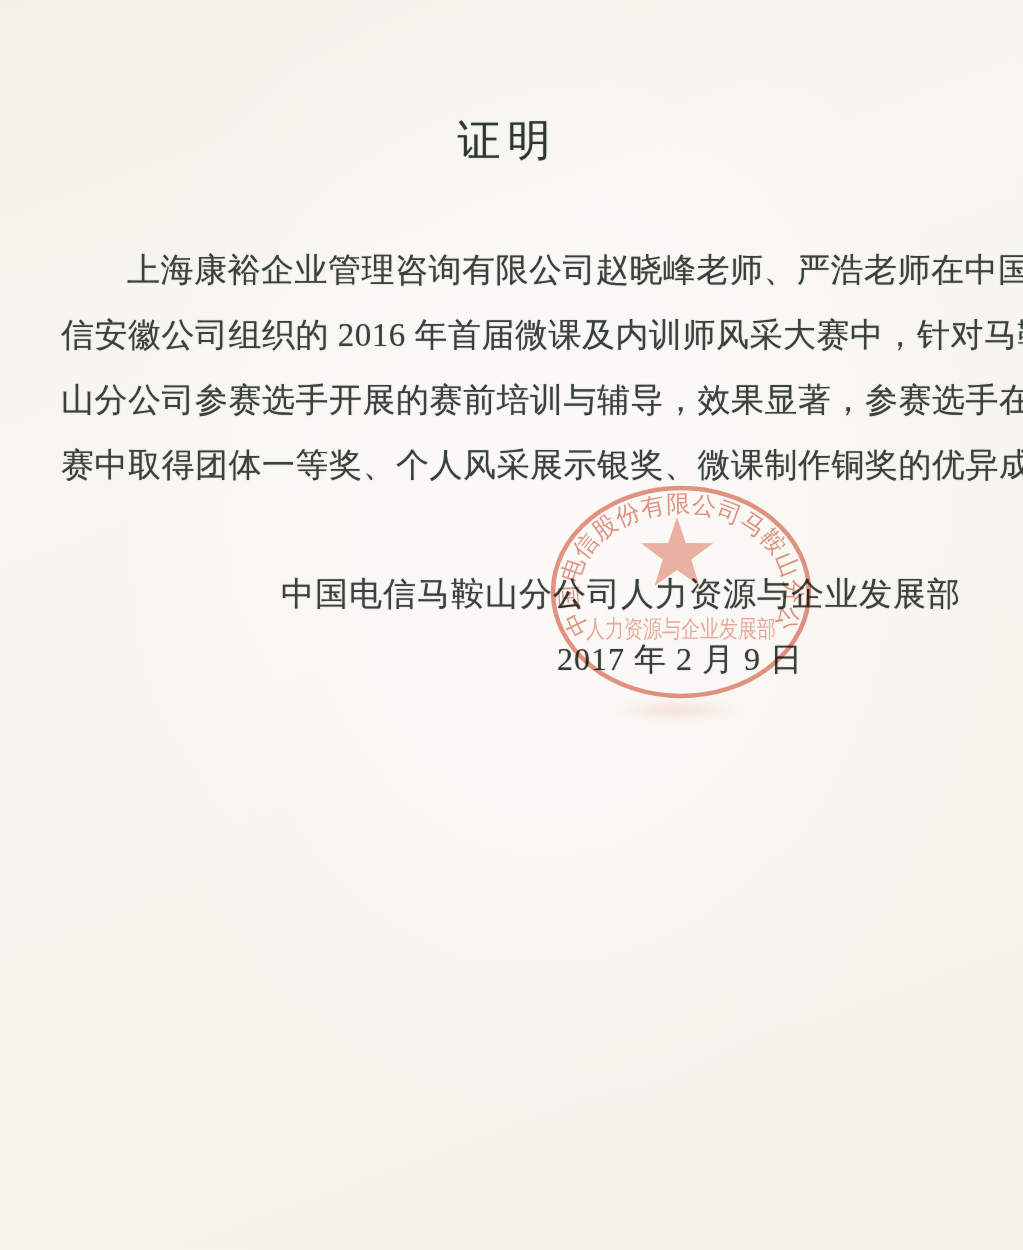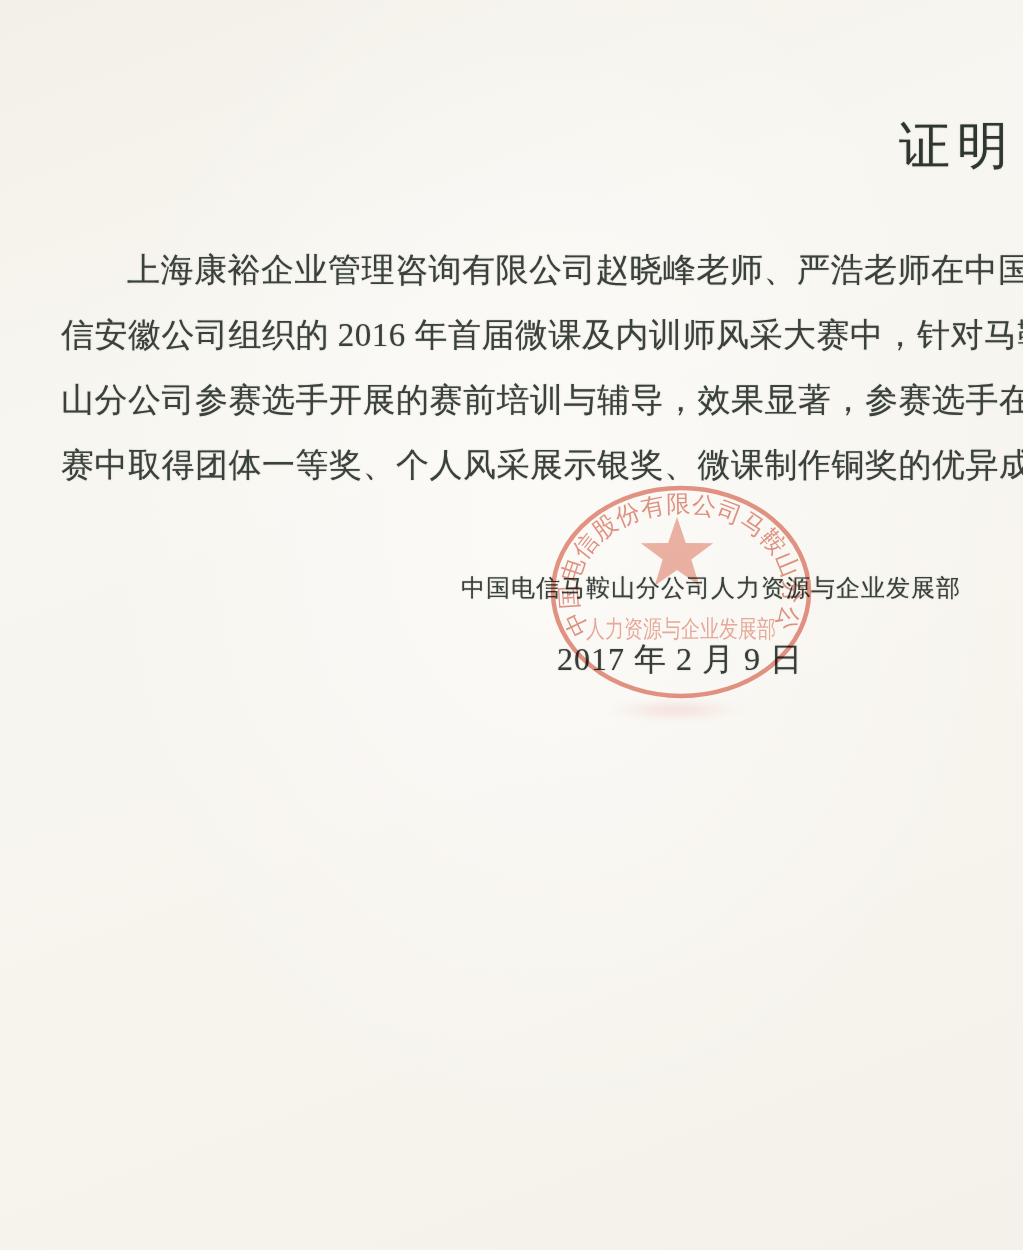--- a/index.html
+++ b/index.html
@@ -16,22 +16,22 @@
       linear-gradient(160deg, #f3f0e9 0%, #f8f6f0 28%, #f7f4ee 70%, #f4f1ea 100%);
     font-family: "Liberation Serif", "DejaVu Serif", serif;
     color: #39413a;
   }
 
   .doc-title {
     position: absolute;
     top: 112px;
     left: 0;
     width: 1015px;
-    text-align: right;
-    font-size: 51px;
+    text-align: center;
+    font-size: 43px;
     font-weight: 500;
     letter-spacing: 7px;
     color: #2e372f;
     text-shadow: 0 0 1.2px rgba(46,55,47,0.5);
   }
 
   .doc-body {
     position: absolute;
     left: 61px;
     top: 238px;
@@ -50,21 +50,21 @@
     text-shadow: 0 0 1.2px rgba(57,65,58,0.5);
   }
   .body-line.first {
     text-indent: 66px;
   }
 
   .signature-line {
     position: absolute;
     top: 572px;
     right: 62px;
-    font-size: 24px;
+    font-size: 33px;
     letter-spacing: 1px;
     color: #39413a;
     text-shadow: 0 0 1.2px rgba(57,65,58,0.5);
     white-space: nowrap;
   }
 
   .date-line {
     position: absolute;
     top: 638px;
     left: 557px;

